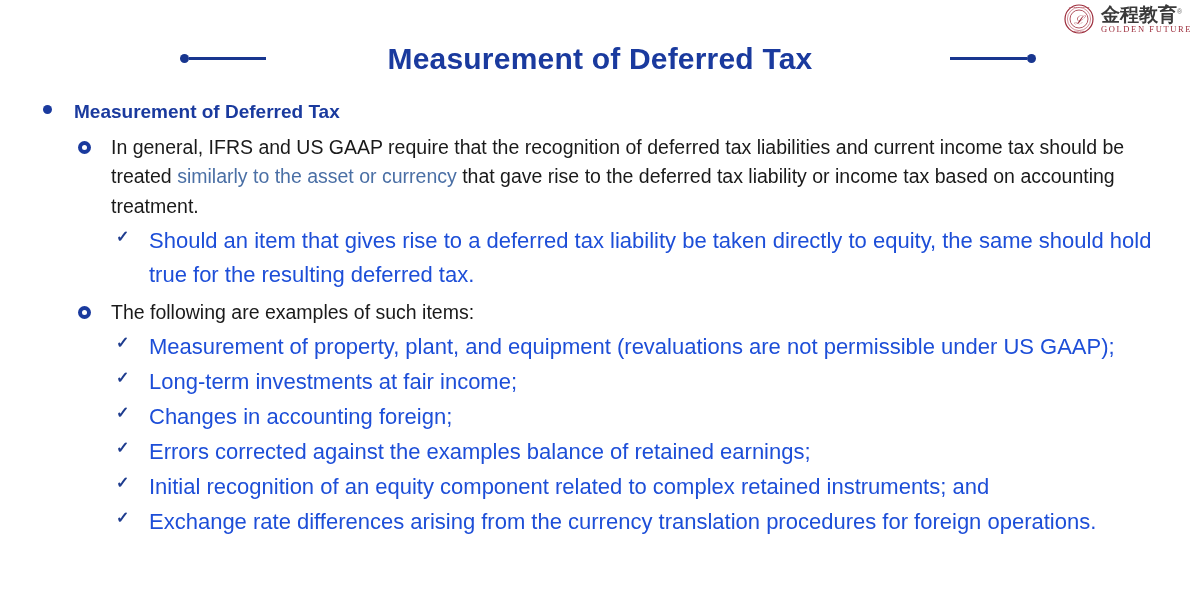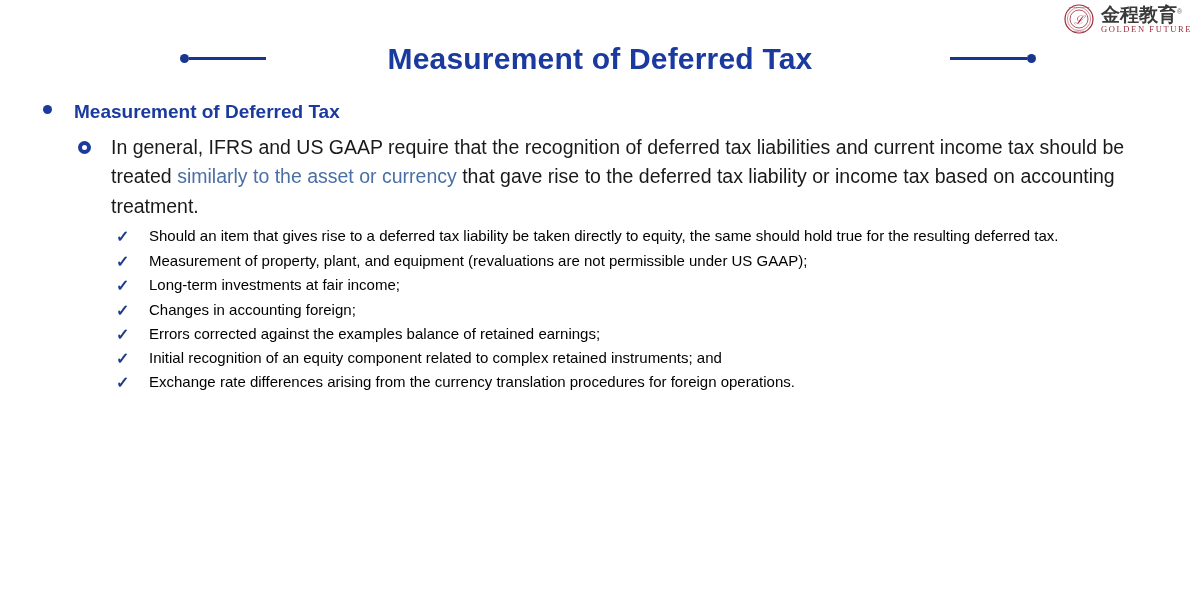--- a/index.html
+++ b/index.html
@@ -167,22 +167,22 @@
   .bullet-check {
     flex: 0 0 auto;
     width: 14px;
     margin: 5px 19px 0 0;
     color: #1f3d8f;
     font-size: 16px;
     line-height: 1;
     font-weight: bold;
   }
   .lvl3-text {
-    font-size: 15px;
-    color: #000000;
+    font-size: 22px;
+    color: #1d4ed8;
     line-height: 1.55;
     flex: 1 1 auto;
   }
   .list-group { margin-top: 2px; }
 </style>
 </head>
 <body>
 
 <div class="logo">
   <div class="logo-seal">
@@ -227,20 +227,24 @@
   <div class="lvl2">
     <span class="bullet-ring"></span>
     <span class="lvl2-text"><span>In general, IFRS and US GAAP require that the recognition of deferred tax liabilities and current income tax should be treated </span><span class="hl-blue">similarly to the asset or currency</span><span> that gave rise to the deferred tax liability or income tax based on accounting treatment.</span></span>
   </div>
 
   <div class="lvl3">
     <span class="bullet-check">✓</span>
     <span class="lvl3-text">Should an item that gives rise to a deferred tax liability be taken directly to equity, the same should hold true for the resulting deferred tax.</span>
   </div>
 
+  <div class="lvl2" style="margin-top:6px;">
+    <span class="bullet-ring"></span>
+    <span class="lvl2-text">The following are examples of such items:</span>
+  </div>
 
   <div class="list-group">
     <div class="lvl3">
       <span class="bullet-check">✓</span>
       <span class="lvl3-text">Measurement of property, plant, and equipment (revaluations are not permissible under US GAAP);</span>
     </div>
     <div class="lvl3">
       <span class="bullet-check">✓</span>
       <span class="lvl3-text">Long-term investments at fair income;</span>
     </div>

